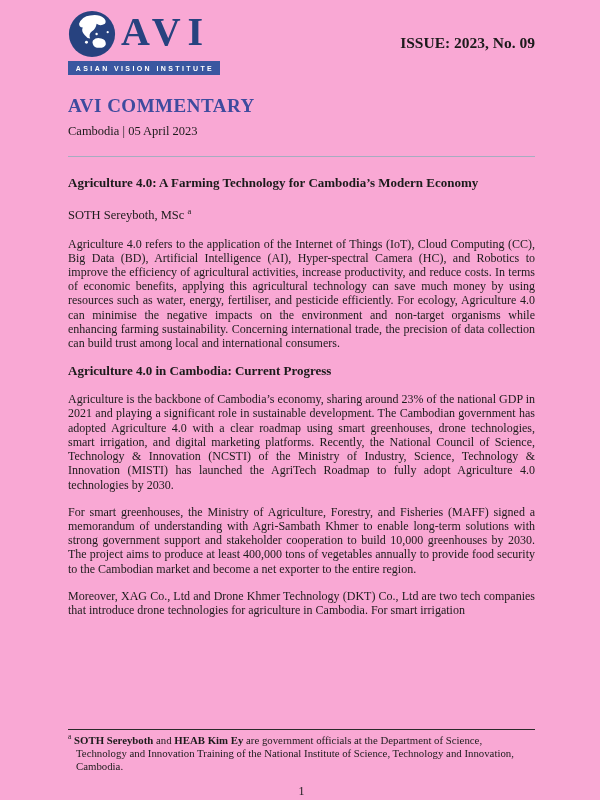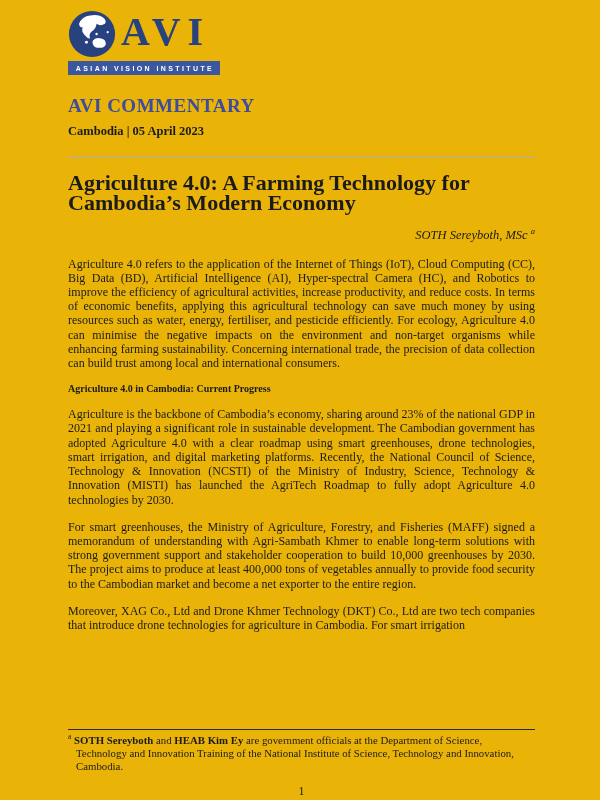--- a/index.html
+++ b/index.html
@@ -1,20 +1,20 @@
 <!DOCTYPE html>
 <html style="--navy: #27427f; --bar-blue: #3a57a0; --masthead-blue: #3e4b9e; --divider-gray: #a6adc0;"><head>
 <meta charset="utf-8">
 <style>
   html, body { margin: 0; padding: 0; background: #e8e8e8; }
   .page {
     position: relative;
     width: 600px; height: 800px;
     margin: 0 auto;
-    background: #eab308;
+    background: #f9a8d4;
     font-family: "Liberation Serif", "DejaVu Serif", serif;
     color: #1b1b1b;
     overflow: hidden;
     box-sizing: border-box;
     padding: 10px 65px 0 68px;
   }
   
   .header { display: flex; justify-content: space-between; align-items: flex-start; }
   .logo { width: 152px; }
   .logo-top { display: flex; align-items: center; gap: 5px; }
@@ -40,43 +40,43 @@
     font-size: 15.5px; font-weight: bold;
     white-space: nowrap;
   }
   
   .commentary-title {
     margin: 20px 0 0 0;
     font-size: 19px; font-weight: bold;
     letter-spacing: 0.5px;
     color: var(--masthead-blue, #3e4b9e);
   }
-  .dateline { margin-top: 7px; font-size: 12.5px; font-weight: bold; }
+  .dateline { margin-top: 7px; font-size: 12.5px; font-weight: normal; }
   .rule {
     margin: 17px 0 0 0;
     border: none;
     border-top: 1px solid var(--divider-gray, #a6adc0);
   }
   
   .article-title {
     margin: 16px 0 0 0;
-    font-size: 22px; font-weight: bold;
+    font-size: 13px; font-weight: bold;
     line-height: 20px;
   }
-  .authors { margin-top: 11px; font-style: italic; font-size: 12.5px; line-height: 15.5px; text-align: right; }
+  .authors { margin-top: 11px; font-size: 12.5px; line-height: 15.5px; }
   .authors sup { font-size: 8.5px; }
   .body-copy p {
     margin: 13px 0 0 0;
     font-size: 12px;
     line-height: 14.2px;
     text-align: justify;
   }
   .section-heading {
     margin: 13px 0 0 0;
-    font-size: 10px; font-weight: bold;
+    font-size: 13px; font-weight: bold;
   }
   
   .footer { position: absolute; left: 68px; right: 65px; top: 729px; }
   .footnote-rule { border-top: 1.5px solid #2a2a2a; }
   .footnote {
     font-size: 10.8px;
     line-height: 13px;
     padding-left: 8px;
     text-indent: -8px;
   }
@@ -97,20 +97,21 @@
           <path fill="#ffffff" d="M12 15 Q15 7 24 6 Q33 4 39 9 Q42 12 40 15 Q35 18 31 15 Q30 21 26 23 Q22 26 24 31 Q21 31 18 27 Q14 23 16 19 Q12 19 12 15 Z"></path>
           <path fill="#ffffff" d="M27 33 Q31 29 36 31 Q41 32 41 37 Q40 41 34 41 Q28 41 27 37 Q26 35 27 33 Z"></path>
           <circle cx="20" cy="35" r="1.6" fill="#ffffff"></circle>
           <circle cx="31" cy="26" r="1.3" fill="#ffffff"></circle>
           <circle cx="43" cy="24" r="1.2" fill="#ffffff"></circle>
         </svg>
         <span class="logo-acronym">AVI</span>
       </div>
       <div class="logo-bar">ASIAN VISION INSTITUTE</div>
     </div>
+    <div class="issue">ISSUE: 2023, No. 09</div>
   </header>
 
   <section class="masthead">
     <h1 class="commentary-title">AVI COMMENTARY</h1>
     <div class="dateline">Cambodia | 05 April 2023</div>
   </section>
 
   <hr class="rule">
 
   <article class="article">

